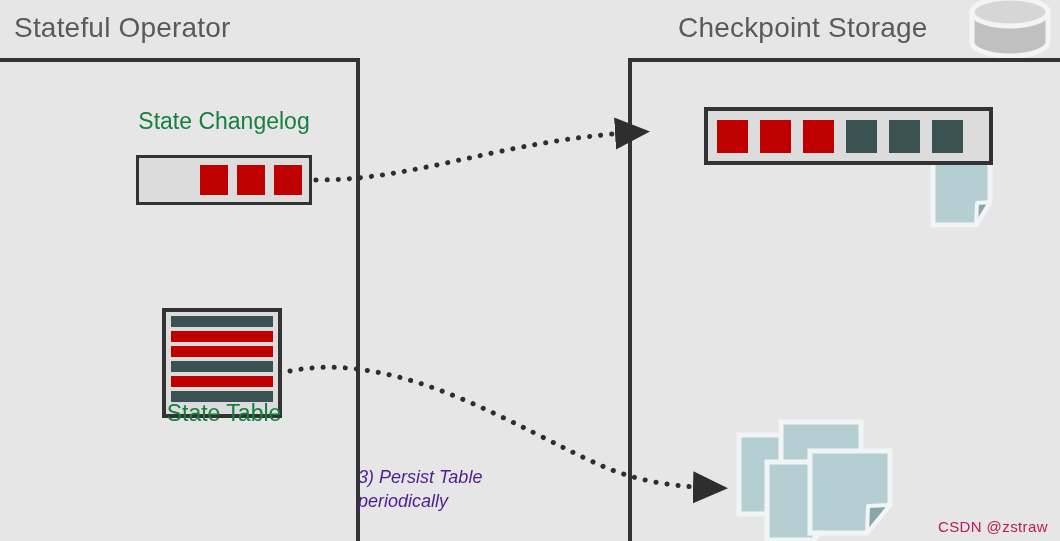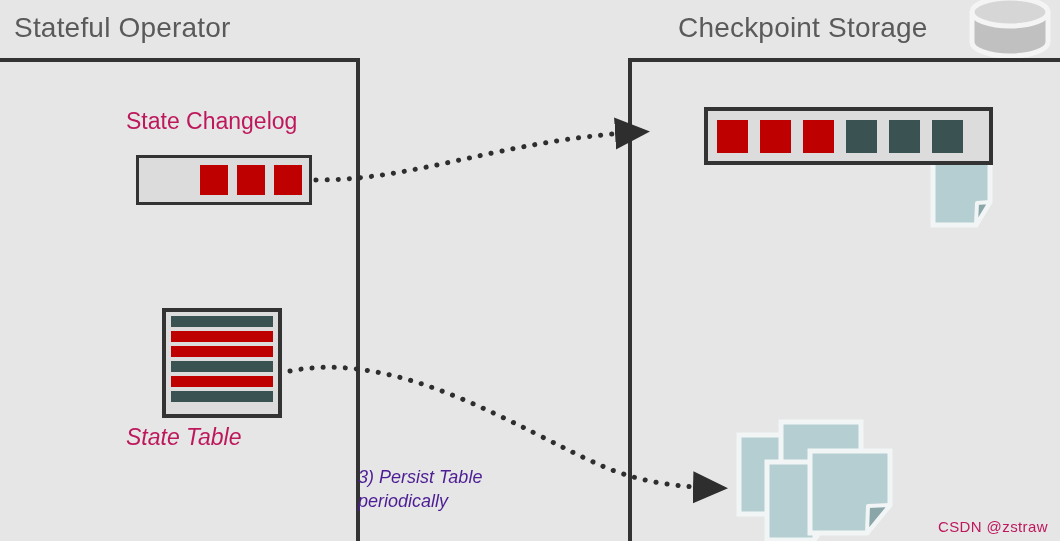--- a/index.html
+++ b/index.html
@@ -54,25 +54,26 @@
     left: 628px;
     top: 58px;
     width: 440px;
     height: 500px;
   }
 
   
   .inner-label {
     position: absolute;
     font-size: 23px;
-    color: #be185d;
+    color: #15803d;
     white-space: nowrap;
+    text-align: center;
   }
   #label-changelog { left: 126px; top: 108px; width: 196px; }
-  #label-statetable { left: 126px; top: 424px; width: 196px; font-style: italic; }
+  #label-statetable { left: 126px; top: 400px; width: 196px; }
 
   
   #changelog-box {
     position: absolute;
     left: 136px;
     top: 155px;
     width: 176px;
     height: 50px;
     box-sizing: border-box;
     background: #dcdcdc;

